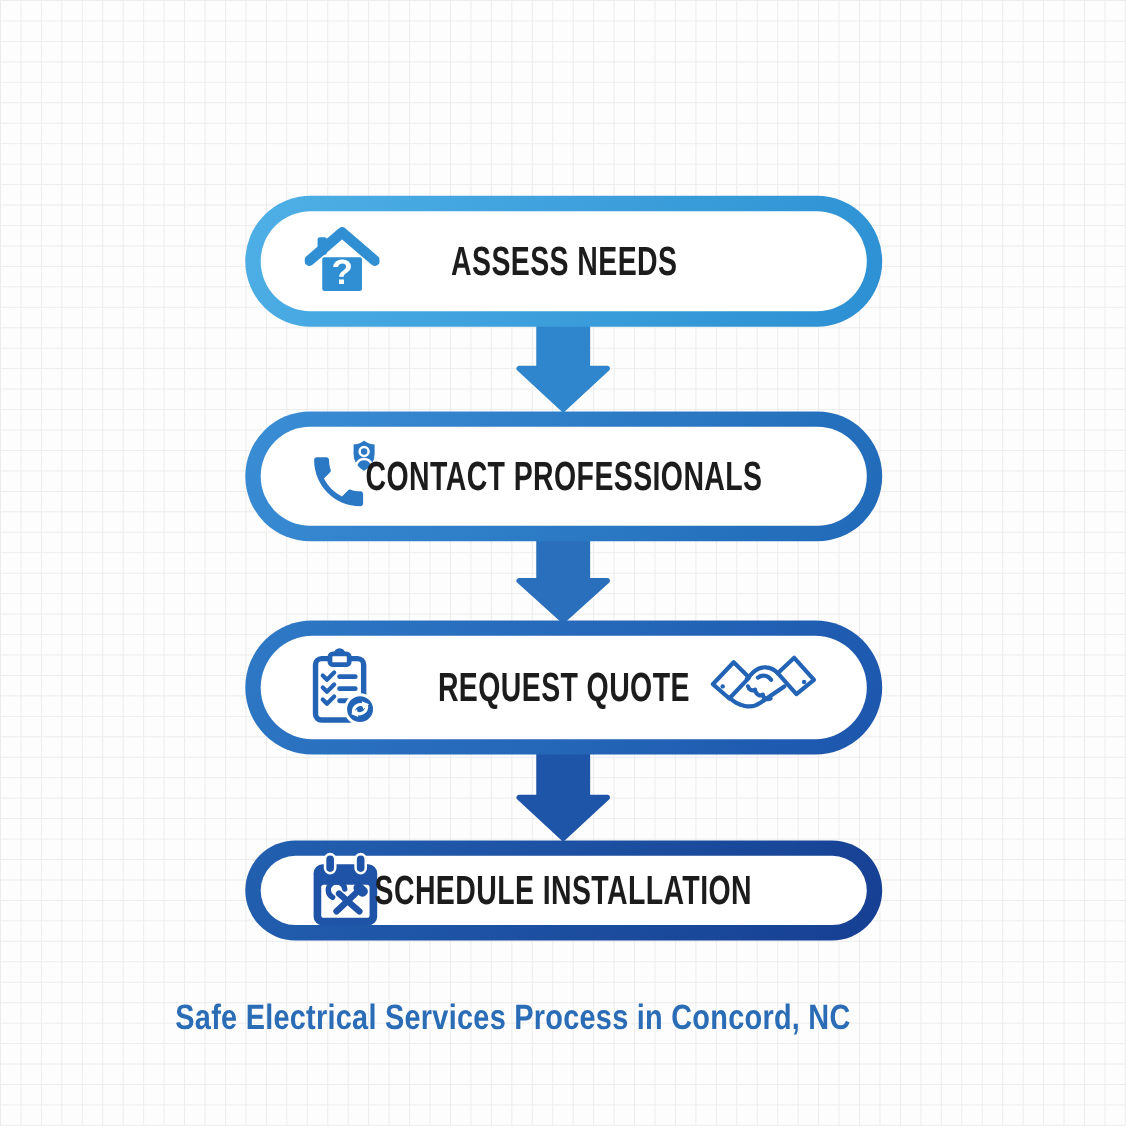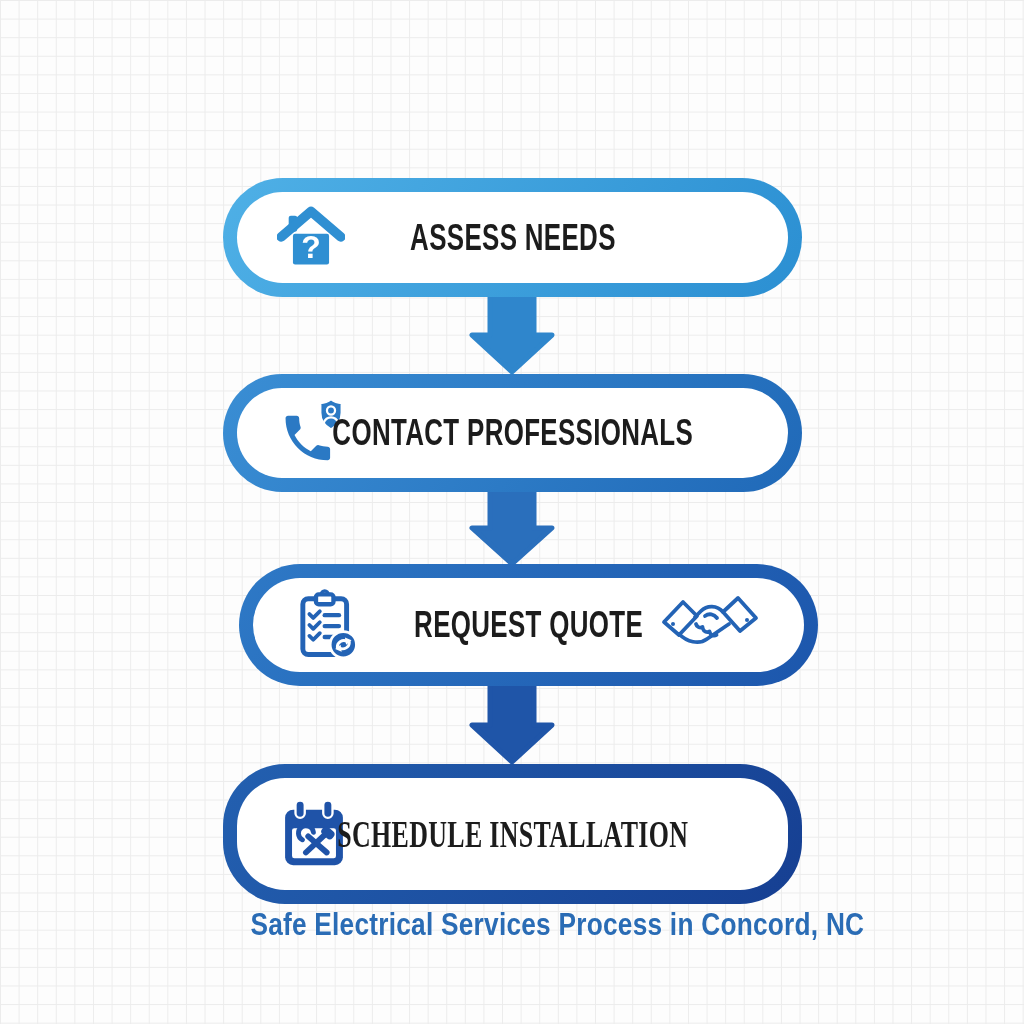--- a/index.html
+++ b/index.html
@@ -34,22 +34,22 @@
     width: 100%;
     height: 100%;
     background: #fff;
     border-radius: 48px;
     display: flex;
     align-items: center;
     justify-content: center;
   }
   .step-1 { top: 178px; height: 119px; background: linear-gradient(125deg, var(--s1a), var(--s1b)); }
   .step-2 { top: 374px; height: 118px; background: linear-gradient(125deg, var(--s2a), var(--s2b)); }
-  .step-3 { top: 564px; height: 122px; background: linear-gradient(125deg, var(--s3a), var(--s3b)); margin-left: 16px; }
-  .step-4 { top: 764px; height: 140px; background: linear-gradient(125deg, var(--s4a), var(--s4b)); font-family: Liberation Serif, serif; }
+  .step-3 { top: 564px; height: 122px; background: linear-gradient(125deg, var(--s3a), var(--s3b)); }
+  .step-4 { top: 764px; height: 91px; background: linear-gradient(125deg, var(--s4a), var(--s4b)); }
   .step-1 .icon-left { color: var(--icon1); }
   .step-2 .icon-left { color: var(--icon2); }
   .step-3 .icon-left, .step-3 .icon-right { color: var(--icon3); }
   .step-4 .icon-left { color: var(--icon4); }
   .icon-left {
     position: absolute;
     left: 40px;
     top: 50%;
     transform: translateY(-50%);
     line-height: 0;
@@ -84,21 +84,21 @@
     fill: currentColor;
     stroke: currentColor;
     stroke-width: 5;
     stroke-linejoin: round;
   }
   .caption-row {
     position: absolute;
     top: 906px;
     left: 0;
     width: 932px;
-    text-align: right;
+    text-align: center;
   }
   .caption {
     display: inline-block;
     font-size: 32px;
     font-weight: 700;
     letter-spacing: 0.3px;
     color: var(--caption, #2a6cb5);
     transform: scaleX(0.82);
     white-space: nowrap;
   }

